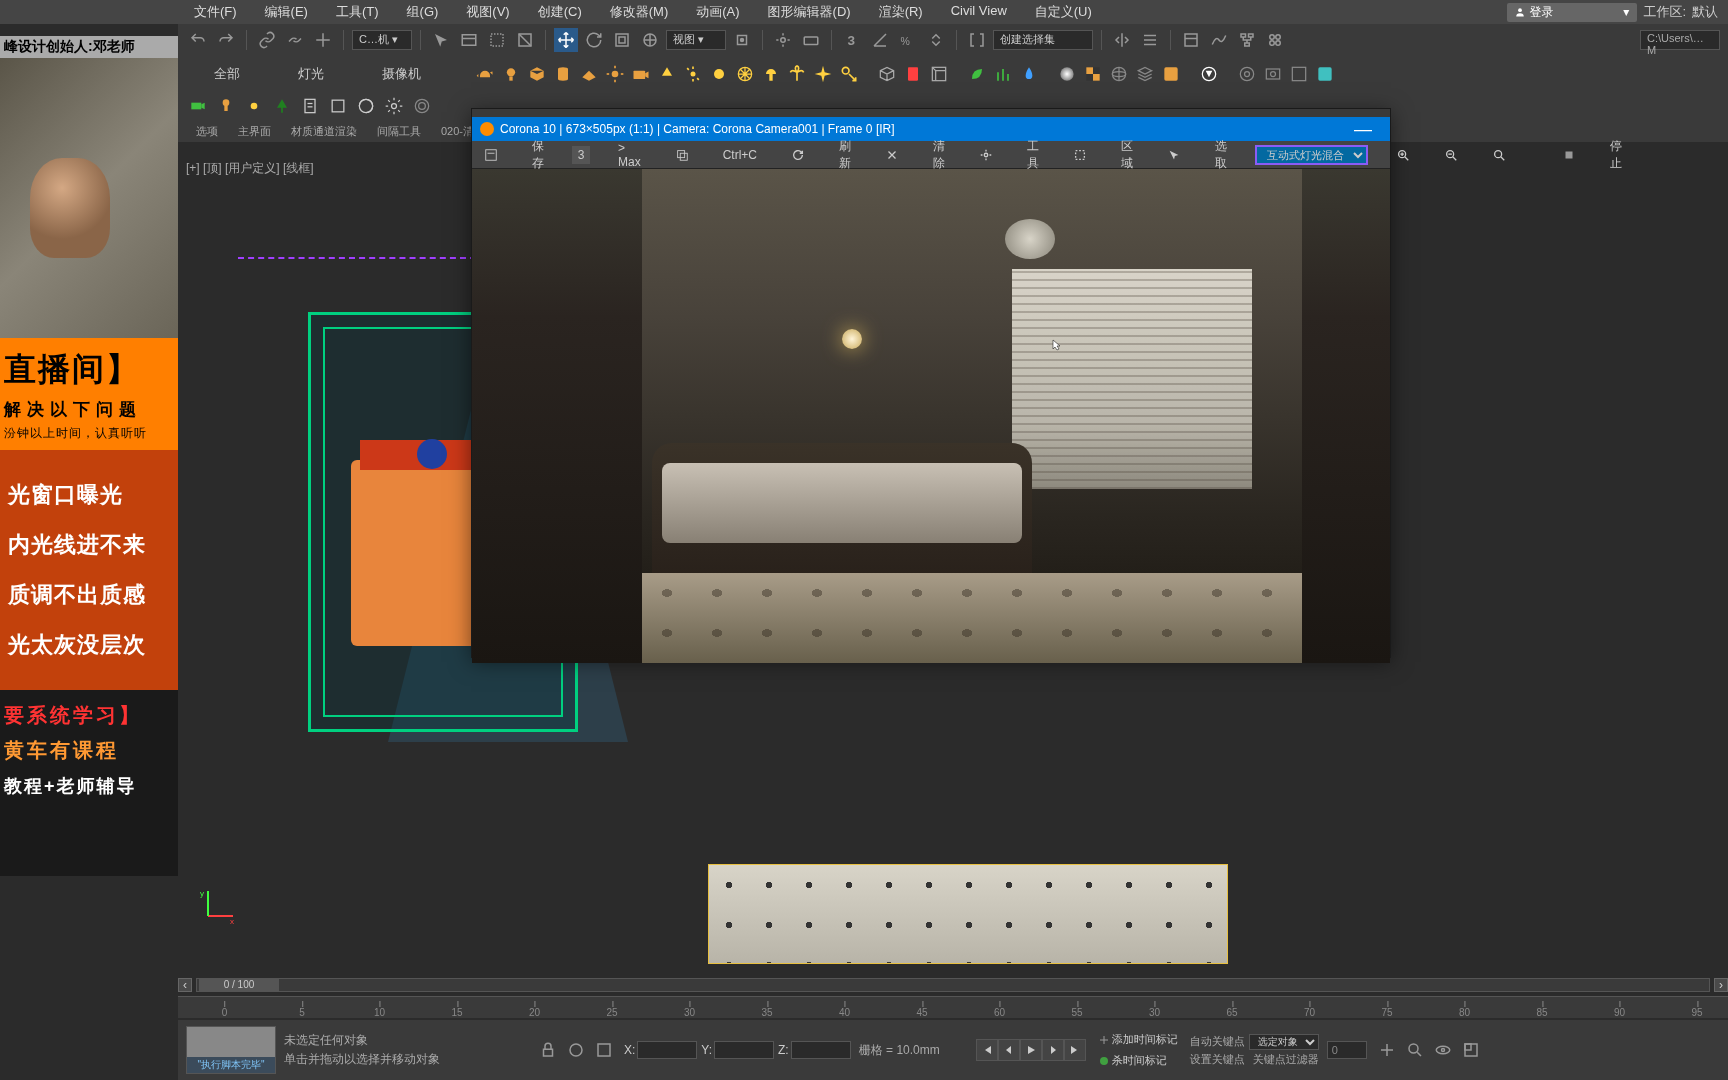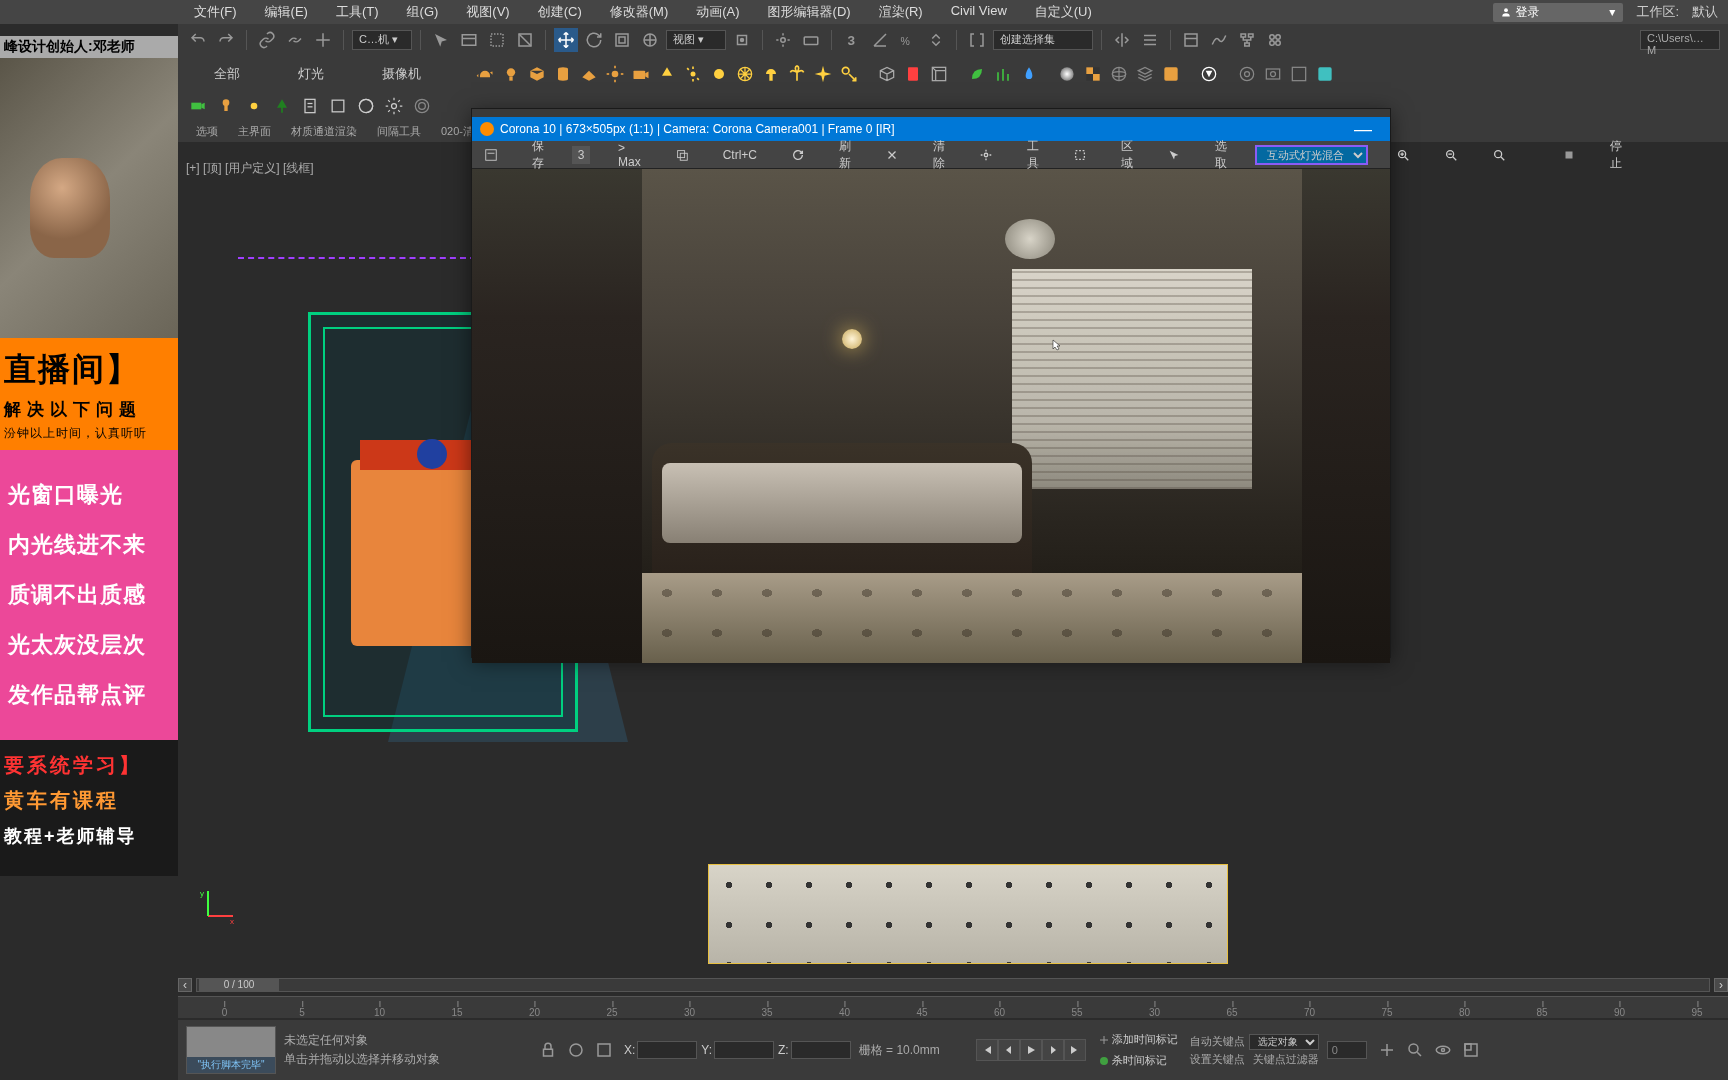--- a/index.html
+++ b/index.html
@@ -4,21 +4,21 @@
 <style>
 * { margin: 0; padding: 0; box-sizing: border-box; font-family: "Microsoft YaHei", sans-serif; }
 body { background: #2b2b2b; width: 1728px; height: 1080px; overflow: hidden; position: relative; color: #ccc; font-size: 12px; }
 
 .menubar { position: absolute; top: 0; left: 0; right: 0; height: 24px; background: #454545; display: flex; align-items: center; }
 .menubar-left { display: flex; padding-left: 180px; }
 .menu-item { padding: 0 14px; color: #ddd; cursor: pointer; font-size: 13px; }
 .menubar-right { margin-left: auto; display: flex; align-items: flex-start; gap: 6px; padding-right: 10px; }
 .user-drop { background: #666; color: #fff; padding: 1px 8px; border-radius: 2px; display: flex; align-items: center; gap: 4px; width: 130px; }
 .user-drop svg { width: 10px; height: 10px; }
-.workspace-label { color: #ccc; font-size: 13px; margin-left: 7px; }
+.workspace-label { color: #ccc; font-size: 13px; }
 
 .toolbar1 { position: absolute; top: 24px; left: 178px; right: 0; height: 32px; background: #3a3a3a; display: flex; align-items: center; gap: 4px; padding: 0 8px; }
 .tb-icon { width: 24px; height: 24px; display: flex; align-items: center; justify-content: center; color: #888; cursor: pointer; }
 .tb-icon svg { width: 18px; height: 18px; }
 .tb-sep { width: 1px; height: 20px; background: #555; margin: 0 4px; }
 .tb-combo { background: #2a2a2a; border: 1px solid #555; padding: 1px 6px; color: #ccc; font-size: 11px; width: 60px; height: 20px; }
 .path-field { background: #2a2a2a; border: 1px solid #555; padding: 1px 6px; color: #aaa; font-size: 11px; width: 80px; height: 20px; margin-left: auto; }
 
 .toolbar2 { position: absolute; top: 56px; left: 178px; right: 0; height: 36px; background: #3a3a3a; display: flex; align-items: center; gap: 2px; padding: 0 8px; }
 .tab-btn { padding: 4px 28px; color: #ccc; cursor: pointer; font-size: 13px; }
@@ -30,21 +30,21 @@
 .tab4 { padding: 2px 10px; color: #aaa; cursor: pointer; }
 
 .sidebar-overlay { position: absolute; top: 36px; left: 0; width: 178px; height: 840px; background: #1a1a1a; z-index: 5; }
 .overlay-header { background: #aaa; color: #000; font-size: 14px; font-weight: bold; padding: 2px 4px; }
 .webcam { width: 178px; height: 280px; background: linear-gradient(135deg, #5a5548 0%, #8a8578 50%, #6a6558 100%); position: relative; }
 .webcam::after { content: ""; position: absolute; left: 30px; top: 100px; width: 80px; height: 100px; background: radial-gradient(circle at 40% 30%, #d4a884 0%, #8a6548 60%); border-radius: 40% 40% 30% 30%; }
 .promo-box1 { background: #ff7f00; padding: 8px 4px; }
 .promo-title { color: #000; font-size: 32px; font-weight: 900; letter-spacing: 2px; padding: 2px 0; }
 .promo-sub { color: #000; font-size: 17px; font-weight: bold; letter-spacing: 6px; padding: 4px 0; }
 .promo-small { color: #000; font-size: 12px; letter-spacing: 1px; }
-.topic-list { padding: 20px 8px; background: #ec4899; }
+.topic-list { padding: 20px 8px; background: #c2410c; }
 .topic { color: #fff; font-size: 22px; font-weight: bold; padding: 10px 0; letter-spacing: 1px; }
 .promo-box2 { padding: 8px 4px; }
 .promo-red { color: #ff3333; font-size: 20px; font-weight: bold; letter-spacing: 3px; padding: 4px 0; }
 .promo-orange { color: #ff9933; font-size: 20px; font-weight: bold; letter-spacing: 3px; padding: 4px 0; }
 .promo-white { color: #fff; font-size: 18px; font-weight: bold; letter-spacing: 2px; padding: 6px 0; }
 
 .viewport { position: absolute; top: 142px; left: 178px; right: 0; bottom: 104px; background: #2b2b2b; }
 .vp-label { position: absolute; top: 18px; left: 8px; color: #aaa; font-size: 12px; }
 .top-view { position: absolute; top: 60px; left: 30px; width: 460px; height: 600px; }
 .floorplan { position: absolute; top: 110px; left: 100px; width: 270px; height: 420px; border: 3px solid #00d080; background: rgba(0,50,60,0.3); }
@@ -572,21 +572,20 @@
   <div class="promo-box1">
     <div class="promo-title">直播间】</div>
     <div class="promo-sub">解决以下问题</div>
     <div class="promo-small">汾钟以上时间，认真听听</div>
   </div>
   <div class="topic-list">
     <div class="topic">光窗口曝光</div>
     <div class="topic">内光线进不来</div>
     <div class="topic">质调不出质感</div>
     <div class="topic">光太灰没层次</div>
-    <div class="topic">发作品帮点评</div>
   </div>
   <div class="promo-box2">
     <div class="promo-red">要系统学习】</div>
     <div class="promo-orange">黄车有课程</div>
     <div class="promo-white">教程+老师辅导</div>
   </div>
 </div>
 
 <div class="viewport">
   <div class="vp-label">[+] [顶] [用户定义] [线框]</div>

